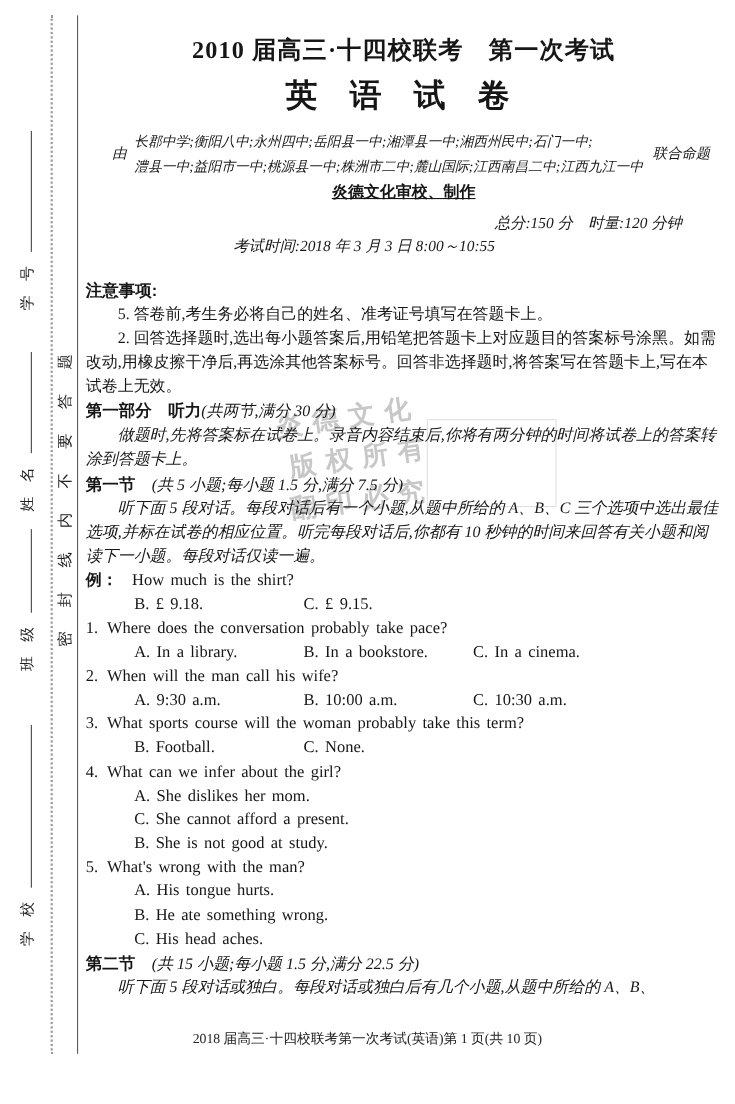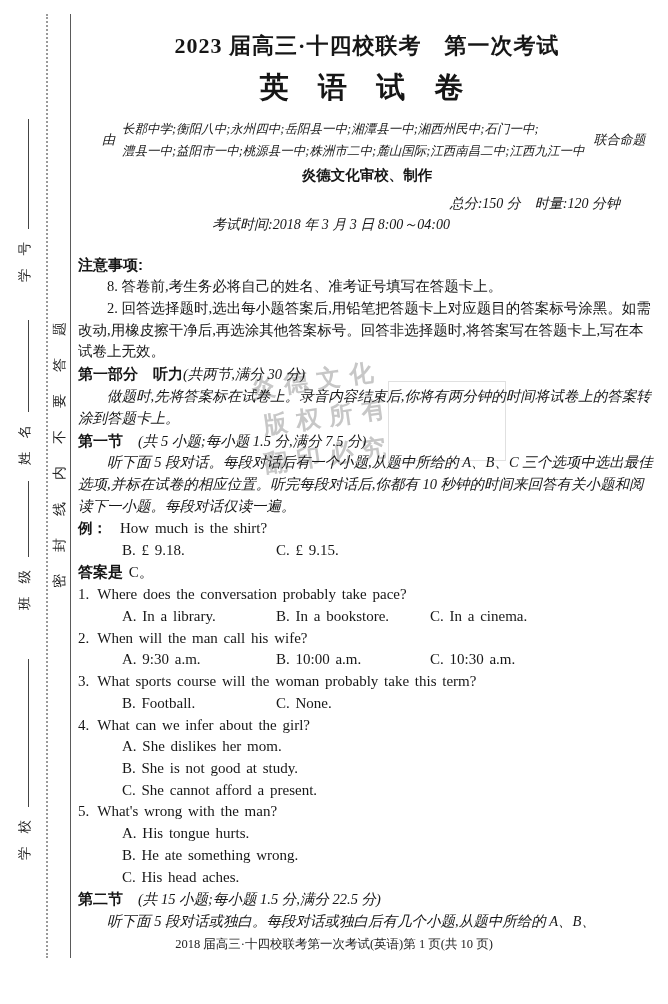--- a/index.html
+++ b/index.html
@@ -63,21 +63,21 @@
   .title1 { margin-top:33px; text-align:center; font-weight:bold;
             font-size:22px; letter-spacing:1px; line-height:26px; }
   .title2 { margin-top:12px; text-align:center; font-weight:bold;
             font-size:29px; letter-spacing:11px; line-height:32px; }
 
   .schools-row { display:flex; align-items:center; margin-top:15px; margin-left:24px; }
   .by { font-size:13px; margin-right:7px; }
   .school-lines { font-size:12.5px; line-height:22px; }
   .joint { font-size:13px; margin-left:9px; white-space:nowrap; }
 
-  .producer { margin-top:4px; text-align:center; font-weight:bold; font-size:14.5px; line-height:18px; }
+  .producer { margin-top:4px; text-align:center; font-weight:bold; font-size:14.5px; line-height:18px;text-decoration:underline; }
 
   .page-center { position:relative; left:-36px; text-align:center; }
   .totals   { margin-top:11px; font-size:14px; line-height:18px;text-align:right; }
   .examtime { margin-top:3px;  font-size:14px; line-height:18px; }
 
   .score-row { margin-top:15px; text-align:right; padding-right:4px; font-size:15px; height:20px; }
   .score-label { font-weight:bold; }
   .score-line { display:inline-block; width:74px; height:13px; border-bottom:1.5px solid #222; }
 
   .notices-title { margin-top:20px; font-weight:bold; font-size:15px; line-height:22px; }
@@ -125,61 +125,58 @@
 
 <div class="wmbox"></div>
 <div class="wm">
   <div class="l1">炎德文化</div>
   <div class="l2">版权所有</div>
   <div class="l3">翻印必究</div>
 </div>
 
 <div class="content">
 
-  <div class="title1">2023 届高三·十四校联考　第一次考试</div>
+  <div class="title1">2010 届高三·十四校联考　第一次考试</div>
   <div class="title2">英 语 试 卷</div>
 
   <div class="schools-row">
     <span class="by kai">由</span>
     <span class="school-lines kai">
       <span>长郡中学;衡阳八中;永州四中;岳阳县一中;湘潭县一中;湘西州民中;石门一中;</span><br>
       <span>澧县一中;益阳市一中;桃源县一中;株洲市二中;麓山国际;江西南昌二中;江西九江一中</span>
     </span>
     <span class="joint kai">联合命题</span>
   </div>
 
   <div class="producer sans">炎德文化审校、制作</div>
 
   <div class="totals kai page-center">总分:150 分　时量:120 分钟</div>
-  <div class="examtime kai page-center">考试时间:2018 年 3 月 3 日 8:00～04:00</div>
+  <div class="examtime kai page-center">考试时间:2018 年 3 月 3 日 8:00～10:55</div>
 
 
   <div class="notices-title sans">注意事项:</div>
-  <p class="body indent">8. 答卷前,考生务必将自己的姓名、准考证号填写在答题卡上。</p>
+  <p class="body indent">5. 答卷前,考生务必将自己的姓名、准考证号填写在答题卡上。</p>
   <p class="body indent">2. 回答选择题时,选出每小题答案后,用铅笔把答题卡上对应题目的答案标号涂黑。如需改动,用橡皮擦干净后,再选涂其他答案标号。回答非选择题时,将答案写在答题卡上,写在本试卷上无效。</p>
 
   <div class="sect">
     <span class="hb sans">第一部分　听力</span><span class="paren kai">(共两节,满分 30 分)</span>
   </div>
   <p class="body indent kai">做题时,先将答案标在试卷上。录音内容结束后,你将有两分钟的时间将试卷上的答案转涂到答题卡上。</p>
 
   <div class="sect">
     <span class="hb sans">第一节</span>　<span class="paren kai">(共 5 小题;每小题 1.5 分,满分 7.5 分)</span>
   </div>
   <p class="body indent kai">听下面 5 段对话。每段对话后有一个小题,从题中所给的 A、B、C 三个选项中选出最佳选项,并标在试卷的相应位置。听完每段对话后,你都有 10 秒钟的时间来回答有关小题和阅读下一小题。每段对话仅读一遍。</p>
 
   <div class="en exline">
     <span class="exlbl sans">例：</span><span>How much is the shirt?</span>
   </div>
   <div class="optrow">
     <span class="o2">B. £ 9.18.</span>
     <span class="o3">C. £ 9.15.</span>
-  </div>
-  <div class="en ansline">
-    <span class="anslbl sans">答案是</span> <span>C。</span>
   </div>
 
   <div class="en qline">
     <span class="qnum">1.</span><span>Where does the conversation probably take pace?</span>
   </div>
   <div class="optrow">
     <span class="o1">A. In a library.</span>
     <span class="o2">B. In a bookstore.</span>
     <span class="o3">C. In a cinema.</span>
   </div>
@@ -198,22 +195,22 @@
   </div>
   <div class="optrow">
     <span class="o2">B. Football.</span>
     <span class="o3">C. None.</span>
   </div>
 
   <div class="en qline">
     <span class="qnum">4.</span><span>What can we infer about the girl?</span>
   </div>
   <div class="optstack">A. She dislikes her mom.</div>
+  <div class="optstack">C. She cannot afford a present.</div>
   <div class="optstack">B. She is not good at study.</div>
-  <div class="optstack">C. She cannot afford a present.</div>
 
   <div class="en qline">
     <span class="qnum">5.</span><span>What's wrong with the man?</span>
   </div>
   <div class="optstack">A. His tongue hurts.</div>
   <div class="optstack">B. He ate something wrong.</div>
   <div class="optstack">C. His head aches.</div>
 
   <div class="sect">
     <span class="hb sans">第二节</span>　<span class="paren kai">(共 15 小题;每小题 1.5 分,满分 22.5 分)</span>

